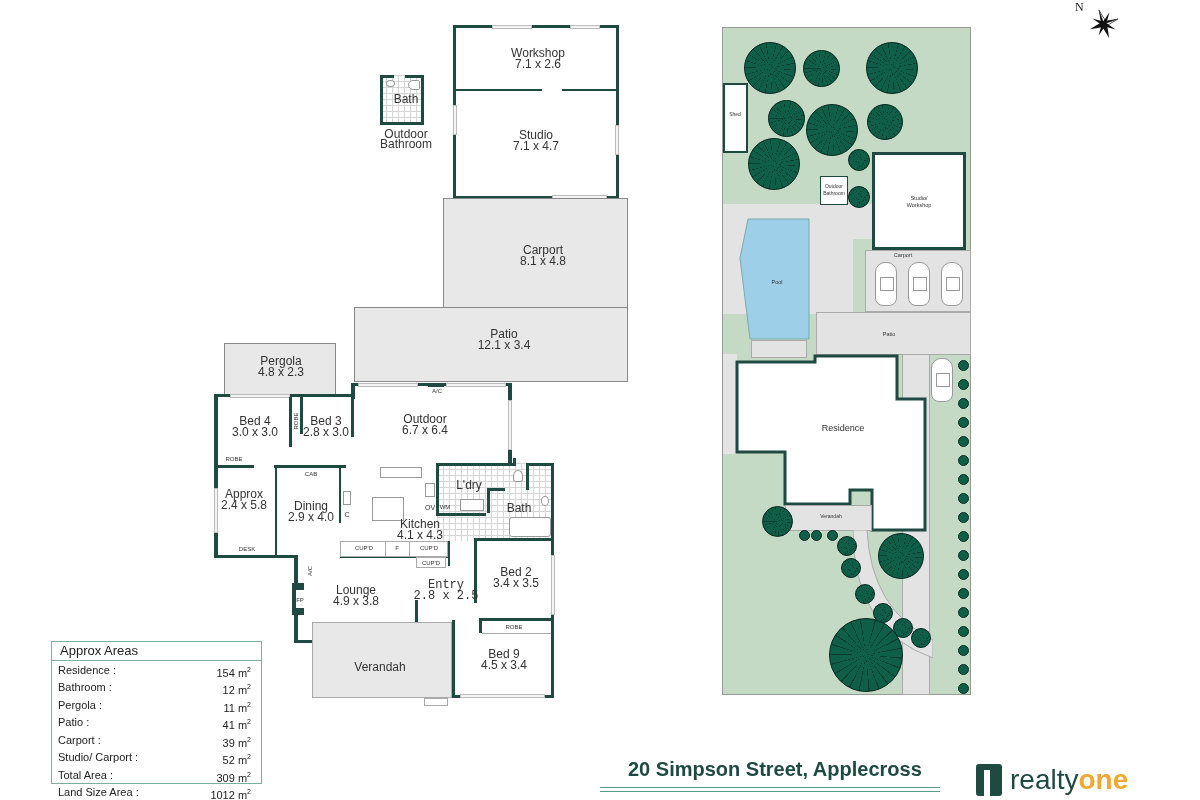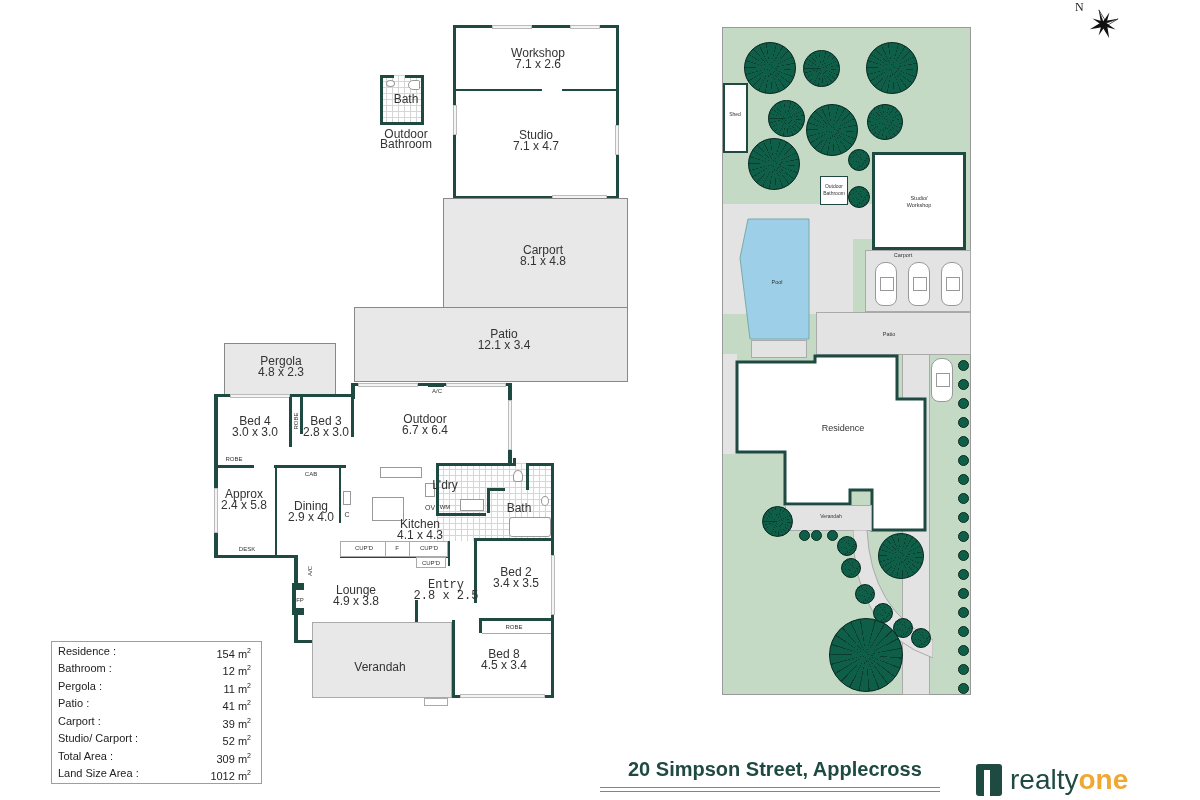--- a/index.html
+++ b/index.html
@@ -194,36 +194,36 @@
       <div>2.4 x 5.8</div>
     </div>
   <div class="room-label" style="left:311px;top:512px;">
       <div>Dining</div>
       <div>2.9 x 4.0</div>
     </div>
   <div class="room-label" style="left:420px;top:530px;">
       <div>Kitchen</div>
       <div>4.1 x 4.3</div>
     </div>
-  <div class="room-label" style="left:445px;top:485px;">L'dry</div>
+  <div class="room-label" style="left:469px;top:485px;">L'dry</div>
   <div class="room-label" style="left:519px;top:508px;">Bath</div>
   <div class="room-label" style="left:356px;top:596px;">
       <div>Lounge</div>
       <div>4.9 x 3.8</div>
     </div>
   <div class="room-label" style="left:446px;top:591px;font-family:Liberation Mono, monospace;">
       <div>Entry</div>
       <div>2.8 x 2.5</div>
     </div>
   <div class="room-label" style="left:516px;top:578px;">
       <div>Bed 2</div>
       <div>3.4 x 3.5</div>
     </div>
   <div class="room-label" style="left:504px;top:660px;">
-      <div>Bed 8</div>
+      <div>Bed 9</div>
       <div>4.5 x 3.4</div>
     </div>
   <div class="room-label" style="left:380px;top:667px;">Verandah</div>
 
   <div class="small-label" style="left:234px;top:459px;">ROBE</div>
   <div class="small-label" style="left:296px;top:421px;transform:translate(-50%,-50%) rotate(-90deg);">ROBE</div>
   <div class="small-label" style="left:514px;top:627px;">ROBE</div>
   <div class="small-label" style="left:311px;top:474px;">CAB</div>
   <div class="small-label" style="left:247px;top:549px;">DESK</div>
   <div class="small-label" style="left:437px;top:391px;">A/C</div>
@@ -232,20 +232,21 @@
   <div class="small-label" style="left:347px;top:514px;font-size:7px;">C</div>
   <div class="small-label" style="left:430px;top:507px;font-size:7px;">OV</div>
   <div class="small-label" style="left:445px;top:507px;">WM</div>
   <div class="small-label" style="left:364px;top:548px;">CUP'D</div>
   <div class="small-label" style="left:397px;top:548px;">F</div>
   <div class="small-label" style="left:429px;top:548px;">CUP'D</div>
   <div class="small-label" style="left:431px;top:563px;">CUP'D</div>
 </div>
 
 <div class="areas">
+  <div class="areas-title">Approx Areas</div>
   <div style="padding-top:2px;">
     <div class="areas-row">
         <span>Residence :</span>
         <span><span>154</span> <span>m</span><sup>2</sup></span>
       </div>
     <div class="areas-row">
         <span>Bathroom :</span>
         <span><span>12</span> <span>m</span><sup>2</sup></span>
       </div>
     <div class="areas-row">

